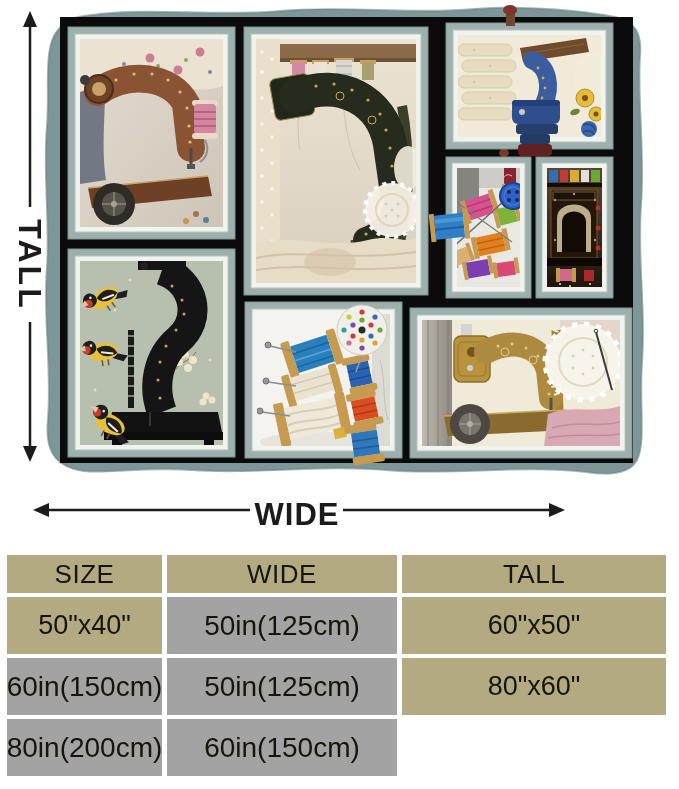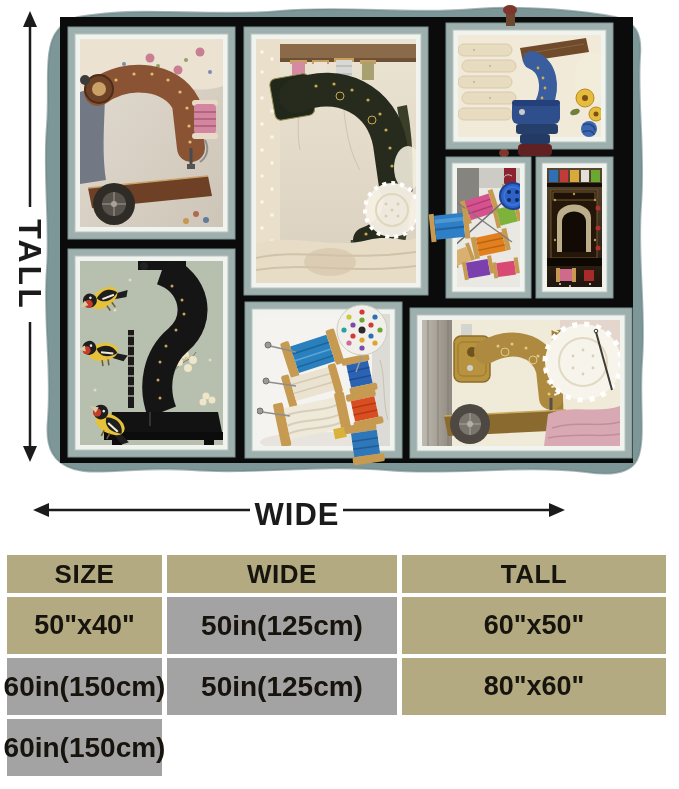--- a/index.html
+++ b/index.html
@@ -8,21 +8,21 @@
   .figure-svg{position:absolute;left:0;top:0;}
   .size-table{
     position:absolute;left:7px;top:555px;
     display:grid;
     grid-template-columns:155px 230px 264px;
     grid-template-rows:38px 57px 57px 57px;
     gap:4px 5px;
   }
   .cell{
     display:flex;align-items:center;justify-content:center;
-    font-weight:700;color:#17140e;line-height:1;
+    font-weight:400;color:#17140e;line-height:1;
   }
   .hdr{background:#b4aa82;font-size:26px;letter-spacing:0.5px;}
   .key{background:#b4aa82;font-size:27px;}
   .val{background:#a3a3a3;font-size:28px;}
 </style>
 </head>
 <body>
 
 <div class="page">
 
@@ -607,16 +607,17 @@
   <div class="cell hdr">TALL</div>
 
   <div class="cell key">50"x40"</div>
   <div class="cell val">50in(125cm)</div>
 
   <div class="cell key">60"x50"</div>
   <div class="cell val">60in(150cm)</div>
   <div class="cell val">50in(125cm)</div>
 
   <div class="cell key">80"x60"</div>
+  <div class="cell val">80in(200cm)</div>
   <div class="cell val">60in(150cm)</div>
 </div>
 
 </div>
 
 </body></html>

